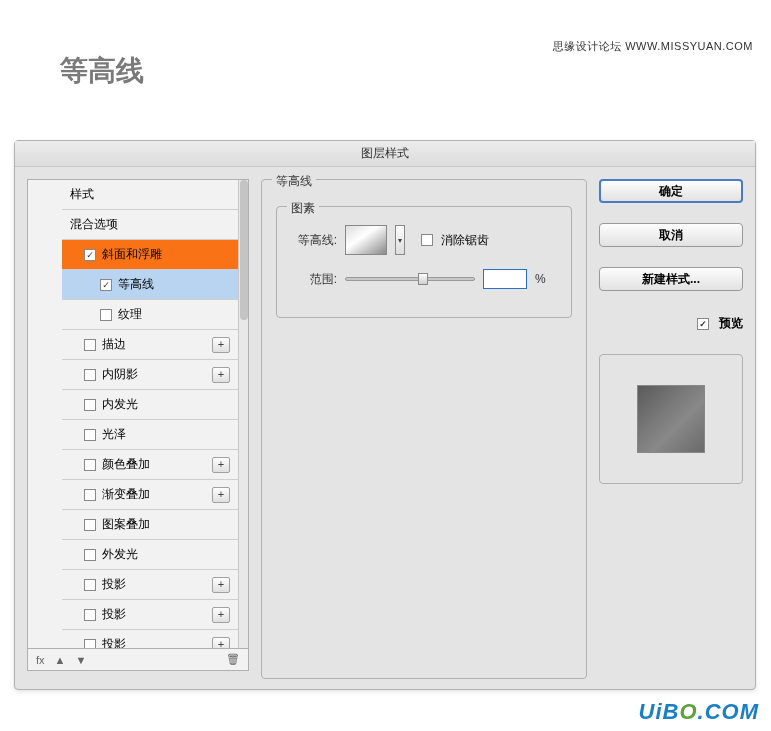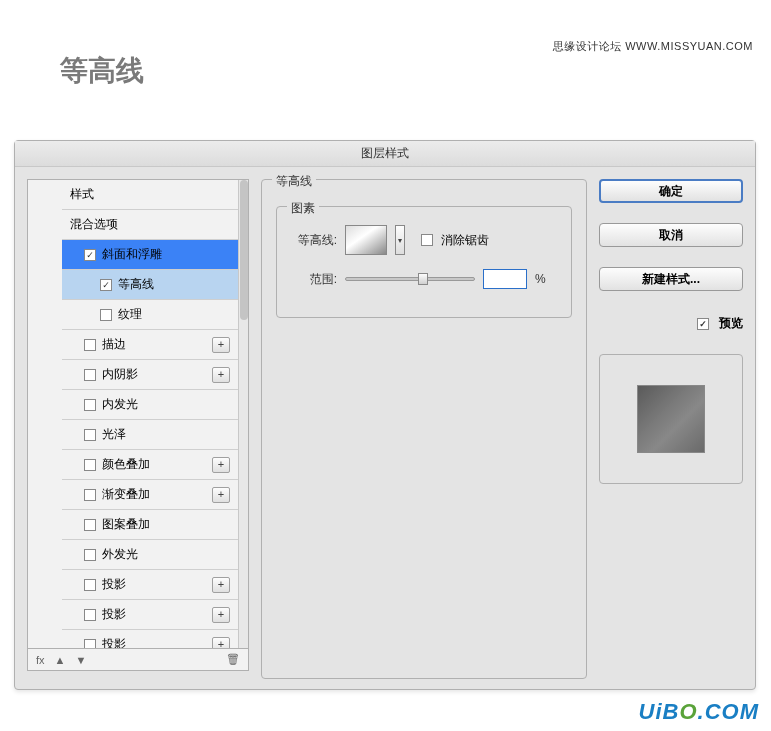--- a/index.html
+++ b/index.html
@@ -12,21 +12,21 @@
 .left-col { width: 222px; display: flex; flex-direction: column; }
 .styles-list { background: #f2f2f2; border: 1px solid #b0b0b0; height: 470px; overflow: hidden; position: relative; }
 .slist-inner { position: absolute; left: 16px; top: 0; right: 10px; margin-left: 18px; }
 .scrollbar-track { position: absolute; right: 0; top: 0; bottom: 0; width: 10px; background: #e8e8e8; border-left: 1px solid #c8c8c8; }
 .scrollbar-thumb { position: absolute; top: 0; left: 1px; width: 8px; height: 140px; background: #c4c4c4; border-radius: 4px; }
 .row { display: flex; align-items: center; padding: 6px 8px; border-bottom: 1px solid #cfcfcf; background: #f2f2f2; }
 .row.head { font-weight: normal; }
 .row.indent1 { padding-left: 22px; }
 .row.indent2 { padding-left: 38px; }
 .row.selected { background: #b8d4f0; }
-.row.selected-light { background: #3b82f6; }
+.row.selected-light { background: #f97316; }
 .cb { width: 12px; height: 12px; margin-right: 6px; border: 1px solid #888; background: #fff; display: inline-flex; align-items: center; justify-content: center; font-size: 9px; color: #333; }
 .cb.checked::after { content: "✓"; }
 .row-label { flex: 1; }
 .plus-btn { width: 18px; height: 16px; border: 1px solid #a0a0a0; background: linear-gradient(#fdfdfd,#e0e0e0); border-radius: 2px; display: inline-flex; align-items: center; justify-content: center; font-size: 11px; color: #444; line-height: 1; }
 .styles-footer { background: #f2f2f2; border: 1px solid #b0b0b0; border-top: none; padding: 4px 8px; display: flex; align-items: center; gap: 10px; }
 .foot-icon { color: #666; font-size: 11px; }
 .foot-spacer { flex: 1; }
 .center-col { flex: 1; }
 .fieldset-outer { border: 1px solid #b0b0b0; border-radius: 4px; height: 500px; padding: 10px 14px 14px; position: relative; background: #e4e4e4; }
 .legend-outer { position: absolute; top: -7px; left: 10px; background: #e4e4e4; padding: 0 4px; font-size: 12px; color: #333; }

